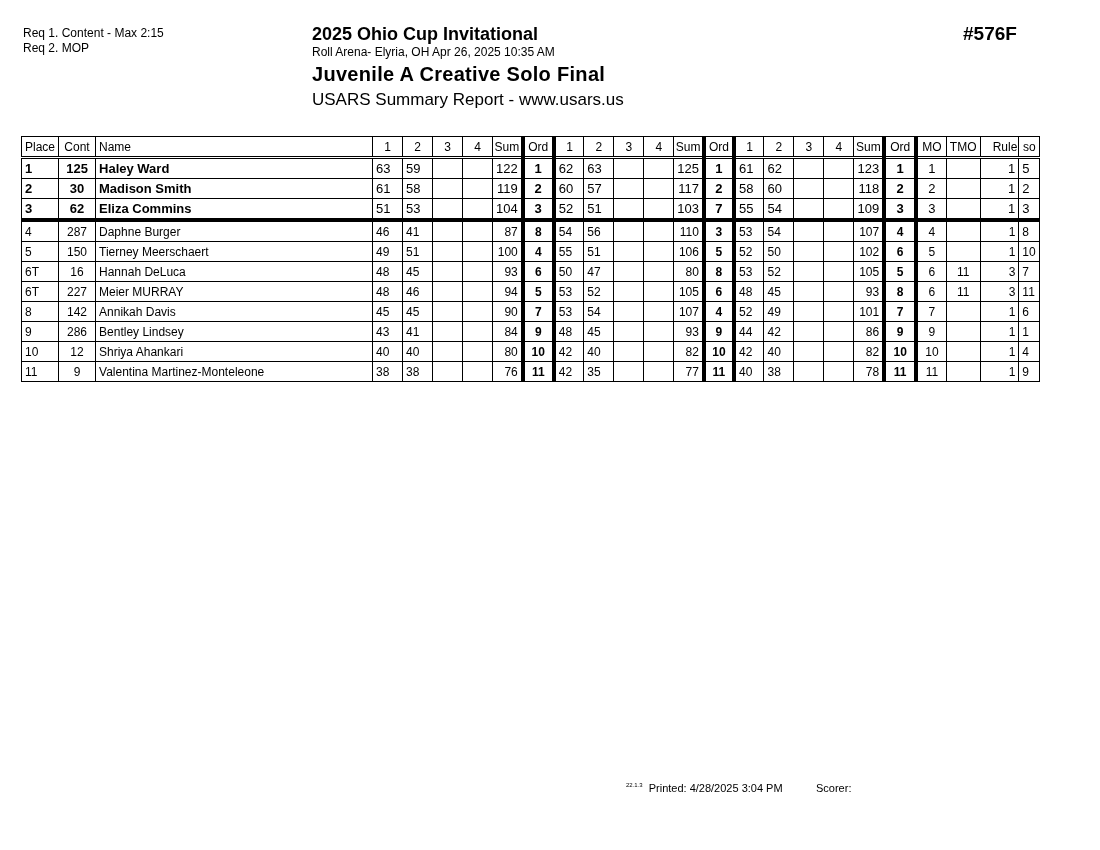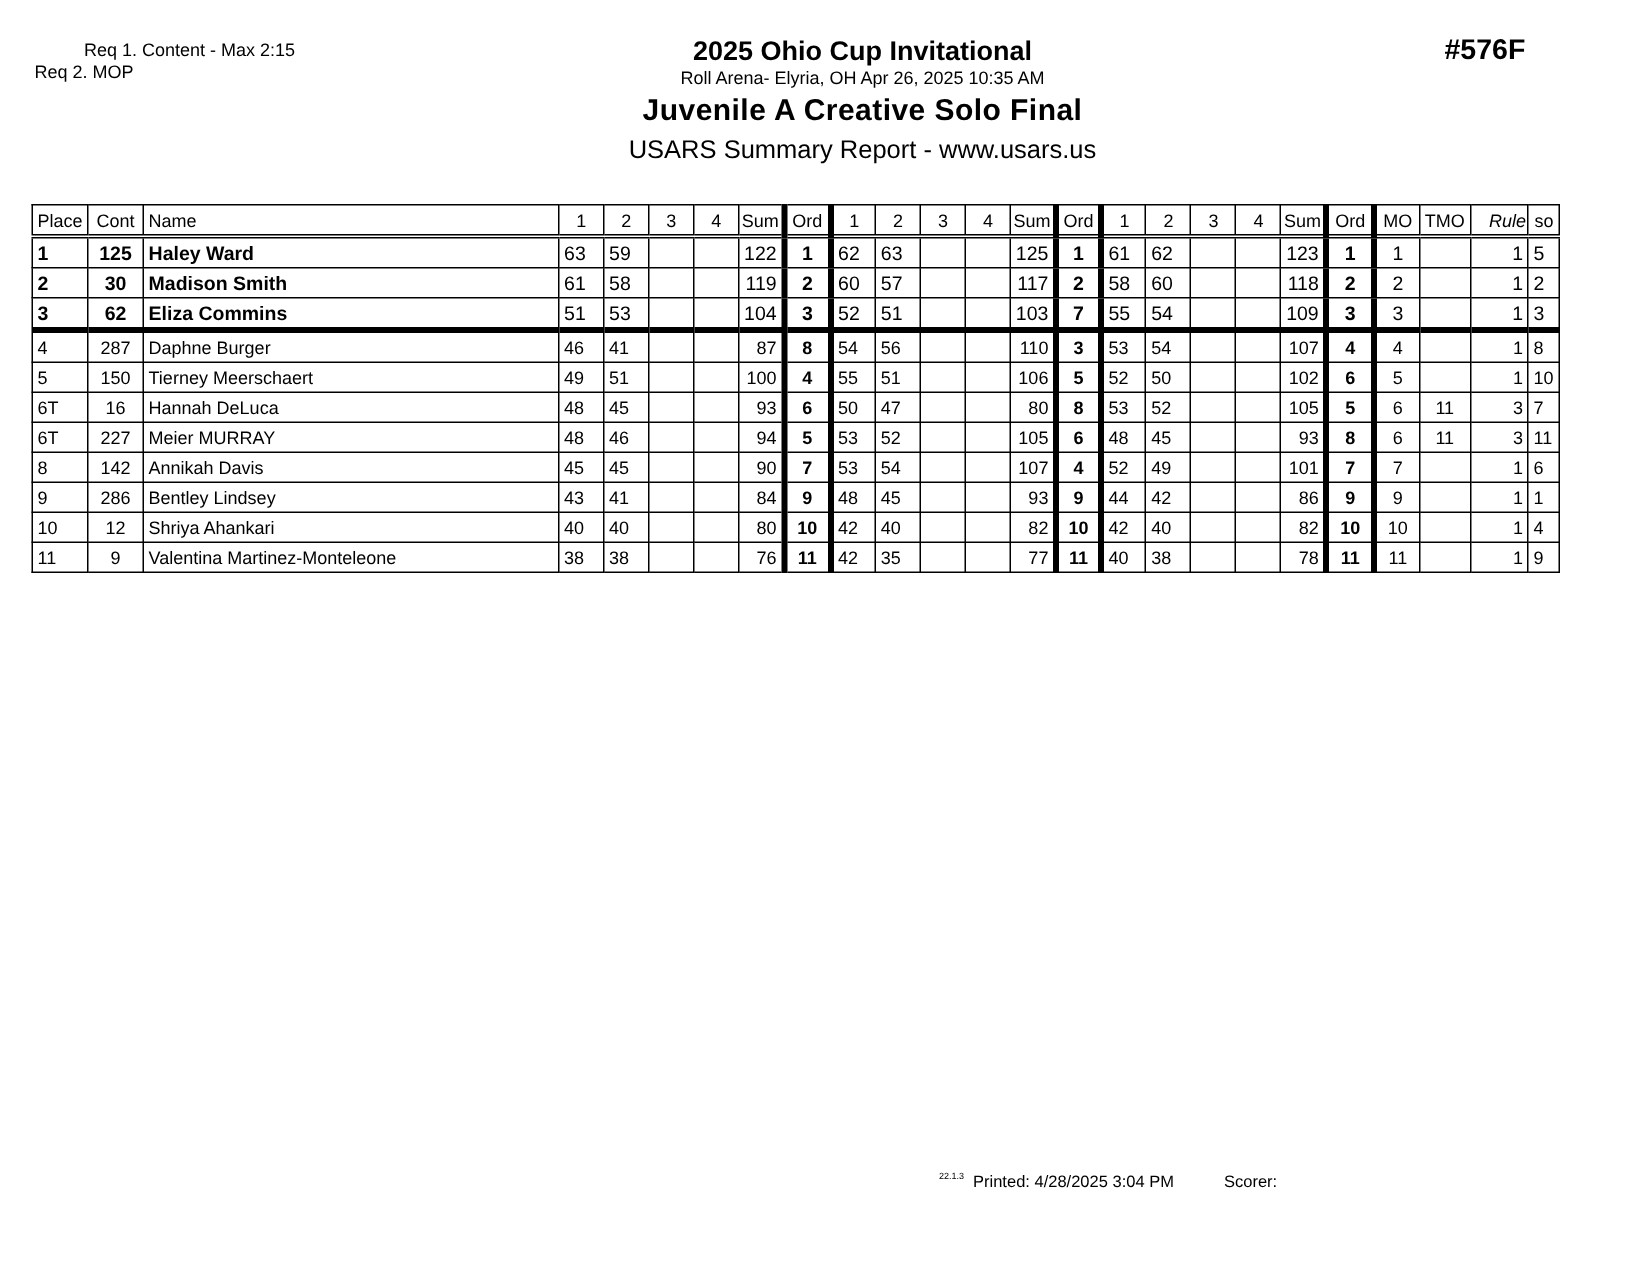--- a/index.html
+++ b/index.html
@@ -1,20 +1,20 @@
 <!DOCTYPE html>
 <html><head>
 <meta charset="utf-8">
 <style>
   html, body { margin: 0; padding: 0; background: #ffffff; }
   body { width: 1100px; height: 850px; position: relative; overflow: hidden;
          font-family: "Liberation Sans", "DejaVu Sans", sans-serif; color: #000; }
   .abs { position: absolute; }
   .req { left: 23px; font-size: 12px; line-height: 14px; }
-  .center-block { left: 300px; width: 550px; text-align: center; }
+  .center-block { left: 312px; width: 550px; }
   .title { top: 24px; font-size: 18px; font-weight: bold; }
   .subtitle { top: 45px; font-size: 12px; }
   .event { top: 63px; font-size: 20px; font-weight: bold; letter-spacing: 0.3px; }
   .report { top: 90px; font-size: 17px; }
   .code { left: 963px; top: 23px; font-size: 19px; font-weight: bold; }
 
   table.results { position: absolute; left: 21px; top: 136px; border-collapse: collapse;
                   font-size: 12px; table-layout: fixed; }
   table.results td, table.results th { border: 1px solid #000; padding: 0 3px; height: 19px;
                   white-space: nowrap; overflow: hidden; font-weight: normal; }
@@ -31,21 +31,21 @@
   tr.hdr th.name-h { text-align: left; margin-top: 23px; }
   tr.podium td { font-size: 13px; }
   tr.podium-last td { border-bottom: 4px solid #000; }
   .footer-printed { left: 626px; top: 782px; font-size: 11px; }
   .footer-printed .tiny { font-size: 6px; vertical-align: top; margin-right: 6px; }
   .footer-scorer { left: 816px; top: 782px; font-size: 11px; }
 </style>
 </head>
 <body>
 
-<div class="abs req" style="top:26px;margin-left:33px;">Req  1.  Content - Max 2:15</div>
+<div class="abs req" style="top:26px;">Req  1.  Content - Max 2:15</div>
 <div class="abs req" style="top:41px;">Req  2.  MOP</div>
 
 <div class="abs center-block title">2025 Ohio Cup Invitational</div>
 <div class="abs center-block subtitle">Roll Arena- Elyria, OH  Apr 26, 2025  10:35 AM</div>
 <div class="abs center-block event">Juvenile A Creative Solo Final</div>
 <div class="abs center-block report">USARS Summary Report - www.usars.us</div>
 <div class="abs code">#576F</div>
 
 <table class="results">
   <colgroup>
@@ -93,21 +93,21 @@
         <th style="padding-left: 0px; padding-right: 0px;">Sum</th>
         <th class="thickL thickR">Ord</th>
         <th>1</th>
         <th>2</th>
         <th>3</th>
         <th>4</th>
         <th style="padding-left: 0px; padding-right: 0px;">Sum</th>
         <th class="thickL thickR">Ord</th>
         <th style="padding-left: 1px; padding-right: 1px;">MO</th>
         <th style="padding-left: 1px; padding-right: 1px;">TMO</th>
-        <th style="padding-left: 12px; padding-right: 1px; font-style: italic;">Rule</th>
+        <th style="padding-left: 12px; padding-right: 1px;">Rule</th>
         <th style="padding-left: 1px; padding-right: 1px;">so</th>
       </tr>
   <tr class="podium">
         <td class="l b">1</td>
         <td class="c b">125</td>
         <td class="l b">Haley Ward</td>
         <td class="l">63</td>
         <td class="l">59</td>
         <td class="l"></td>
         <td class="l"></td>

